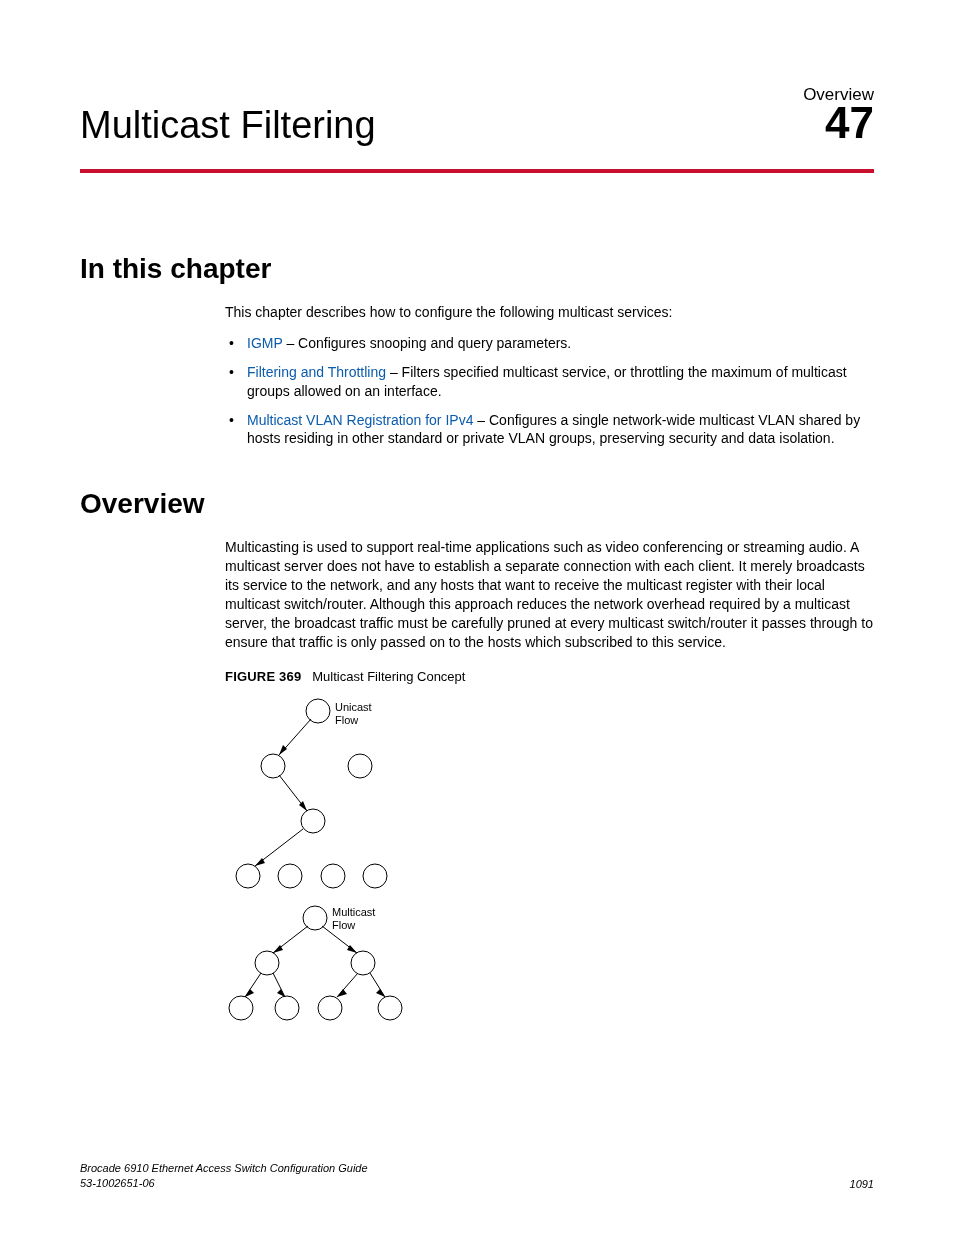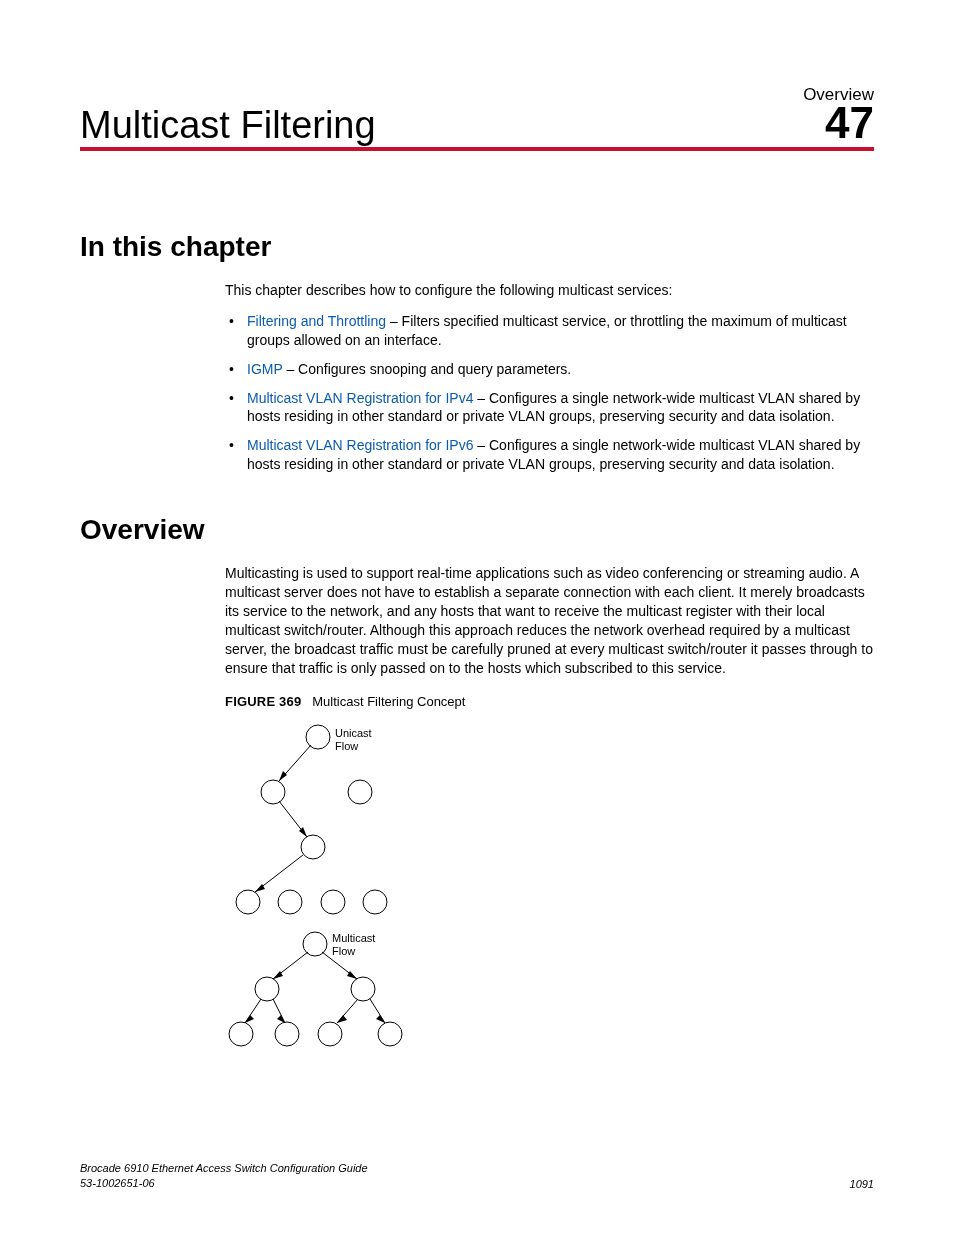--- a/index.html
+++ b/index.html
@@ -14,21 +14,21 @@
     text-align: right;
     font-size: 17px;
     font-weight: 400;
     font-family: "Arial Narrow", Arial, sans-serif;
     margin-bottom: -4px;
   }
   .header-row {
     display: flex;
     justify-content: space-between;
     align-items: baseline;
-    margin-bottom: 0;
+    margin-bottom: 22px;
   }
   .chapter-title {
     font-family: "Arial Narrow", Arial, sans-serif;
     font-size: 38px;
     font-weight: 400;
     font-stretch: condensed;
   }
   .chapter-num {
     font-family: "Arial Narrow", Arial, sans-serif;
     font-size: 44px;
@@ -100,30 +100,27 @@
   <div class="chapter-title">Multicast Filtering</div>
   <div class="chapter-num">47</div>
 </div>
 <hr class="red-rule">
 
 <h2 class="section-h">In this chapter</h2>
 <div class="body-block">
   <p class="intro">This chapter describes how to configure the following multicast services:</p>
   <ul>
     <li>
+      <span class="link">IGMP</span><span> – Configures snooping and query parameters.</span>
+    </li>
+    <li>
       <span class="link">Filtering and Throttling</span><span> – Filters specified multicast service, or throttling the maximum of multicast groups allowed on an interface.</span>
     </li>
     <li>
-      <span class="link">IGMP</span><span> – Configures snooping and query parameters.</span>
-    </li>
-    <li>
       <span class="link">Multicast VLAN Registration for IPv4</span><span> – Configures a single network-wide multicast VLAN shared by hosts residing in other standard or private VLAN groups, preserving security and data isolation.</span>
-    </li>
-    <li>
-      <span class="link">Multicast VLAN Registration for IPv6</span><span> – Configures a single network-wide multicast VLAN shared by hosts residing in other standard or private VLAN groups, preserving security and data isolation.</span>
     </li>
   </ul>
 </div>
 
 <h2 class="section-h sec2">Overview</h2>
 <div class="body-block">
   <p class="overview-para">Multicasting is used to support real-time applications such as video conferencing or streaming audio. A multicast server does not have to establish a separate connection with each client. It merely broadcasts its service to the network, and any hosts that want to receive the multicast register with their local multicast switch/router. Although this approach reduces the network overhead required by a multicast server, the broadcast traffic must be carefully pruned at every multicast switch/router it passes through to ensure that traffic is only passed on to the hosts which subscribed to this service.</p>
 
   <p class="fig-caption">
     <span class="fignum">FIGURE 369</span>

